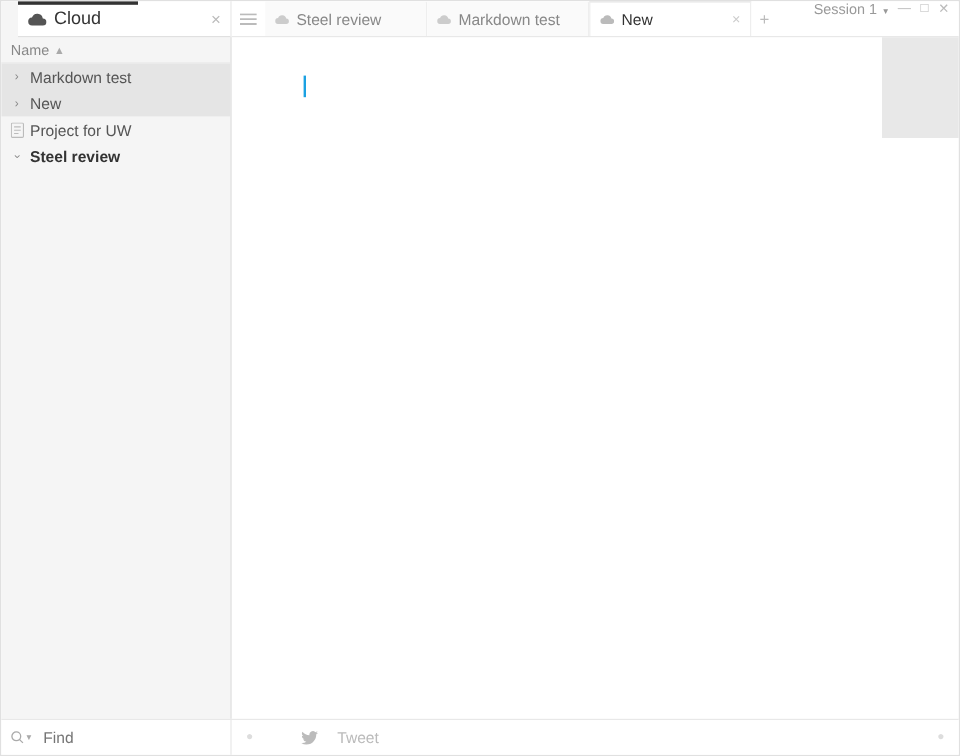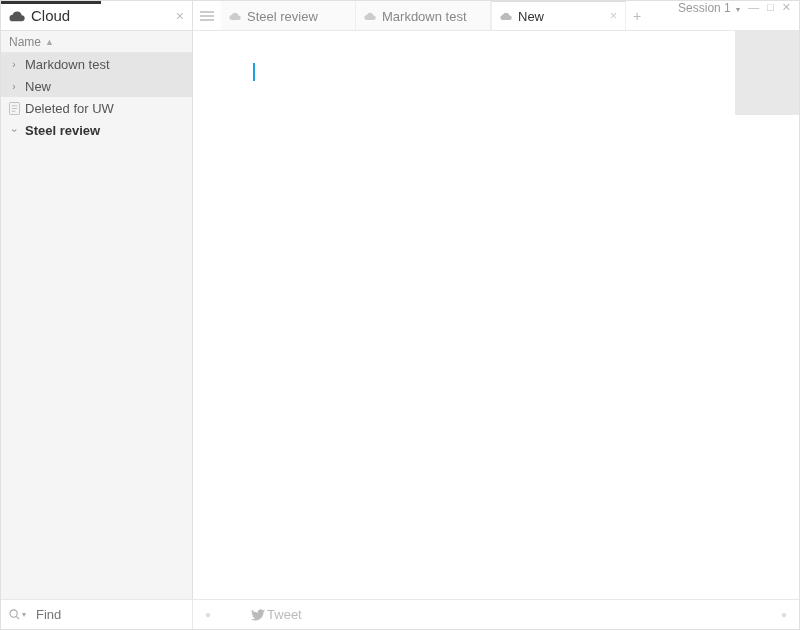--- a/index.html
+++ b/index.html
@@ -25,20 +25,21 @@
   flex-direction: column;
 }
 .sidebar-header {
   height: 30px;
   background: #fff;
   border-bottom: 1px solid #e0e0e0;
   display: flex;
   align-items: center;
   padding: 0 8px;
   position: relative;
+  margin-left: 14px;
 }
 .sidebar-header .title {
   font-size: 15px;
   color: #333;
   margin-left: 6px;
 }
 .sidebar-header .close {
   position: absolute;
   right: 8px;
   color: #bbb;
@@ -268,21 +269,21 @@
       </div>
       <div class="tree-item top">
         <span class="doc-icon">
           <svg width="11" height="13" viewBox="0 0 12 14">
               <rect x="0.5" y="0.5" width="11" height="13" rx="1" fill="none" stroke="#bbb"></rect>
               <line x1="3" y1="4" x2="9" y2="4" stroke="#bbb"></line>
               <line x1="3" y1="7" x2="9" y2="7" stroke="#bbb"></line>
               <line x1="3" y1="10" x2="7" y2="10" stroke="#bbb"></line>
             </svg>
         </span>
-        <span class="label">Deleted for UW</span>
+        <span class="label">Project for UW</span>
       </div>
       <div class="tree-item top bold">
         <span class="chev" style="transform:rotate(90deg)">›</span>
         <span class="label">Steel review</span>
       </div>
     </div>
   </aside>
 
   <main class="main">
     <div class="topbar">
@@ -347,21 +348,21 @@
       <svg width="11" height="11" viewBox="0 0 12 12">
           <circle cx="5" cy="5" r="4" fill="none" stroke="#aaa" stroke-width="1.2"></circle>
           <line x1="8" y1="8" x2="11" y2="11" stroke="#aaa" stroke-width="1.2"></line>
         </svg>
     </span>
     <span class="dropdown-caret">▾</span>
     <input type="text" placeholder="Find" style="">
   </div>
   <div class="footer-mid">
     <span class="dot">●</span>
-    <span style="display:flex;align-items:center;gap:2px;margin-left:30px">
+    <span style="display:flex;align-items:center;gap:16px;margin-left:30px">
       <span>
         <svg width="14" height="12" viewBox="0 0 24 20">
             <path fill="#bbb" d="M24 2.4a9.8 9.8 0 0 1-2.8.8 4.9 4.9 0 0 0 2.1-2.7 9.8 9.8 0 0 1-3.1 1.2A4.9 4.9 0 0 0 11.8 6a13.9 13.9 0 0 1-10-5.1 4.9 4.9 0 0 0 1.5 6.5A4.9 4.9 0 0 1 1 6.8v.1a4.9 4.9 0 0 0 3.9 4.8 4.9 4.9 0 0 1-2.2.1 4.9 4.9 0 0 0 4.6 3.4A9.8 9.8 0 0 1 0 17.2 13.9 13.9 0 0 0 7.5 19.4c9 0 14-7.5 14-14v-.6A10 10 0 0 0 24 2.4z"></path>
           </svg>
       </span>
       <span>Tweet</span>
     </span>
   </div>
   <div class="footer-right">●</div>
 </div>

